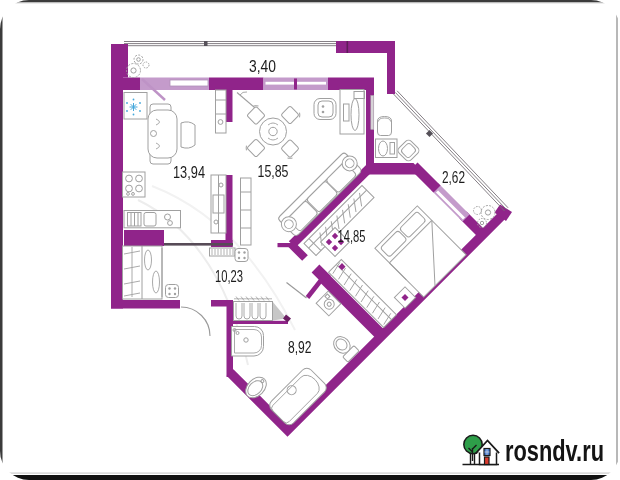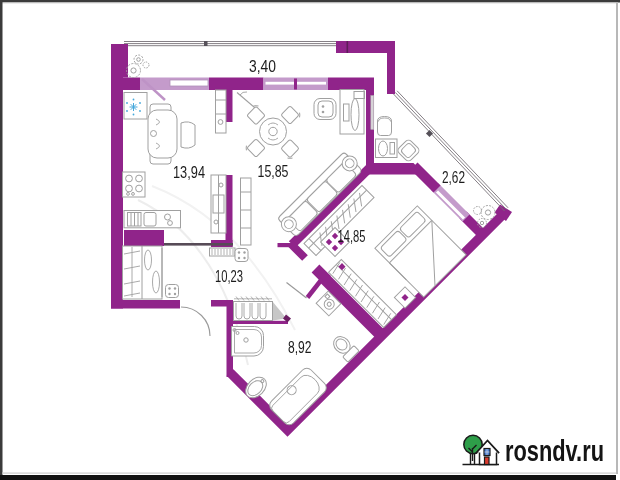--- a/index.html
+++ b/index.html
@@ -1,16 +1,16 @@
 <!DOCTYPE html>
 <html><head>
 <meta charset="utf-8">
 <style>
 html,body{margin:0;padding:0;background:#fff;}
-#page{width:620px;height:480px;position:relative;overflow:hidden;background:#fff;font-family:"Liberation Sans",sans-serif;}
+#page{width:620px;height:480px;position:relative;overflow:hidden;background:#fff;font-family:"Liberation Sans",sans-serif;border-radius:29px;}
 svg{display:block;}
 </style>
 </head>
 <body>
 <div id="page">
 <svg width="620" height="480" viewBox="0 0 620 480">
 <defs>
 </defs>
 
 <rect x="0" y="0" width="620" height="480" fill="#ffffff"></rect>

